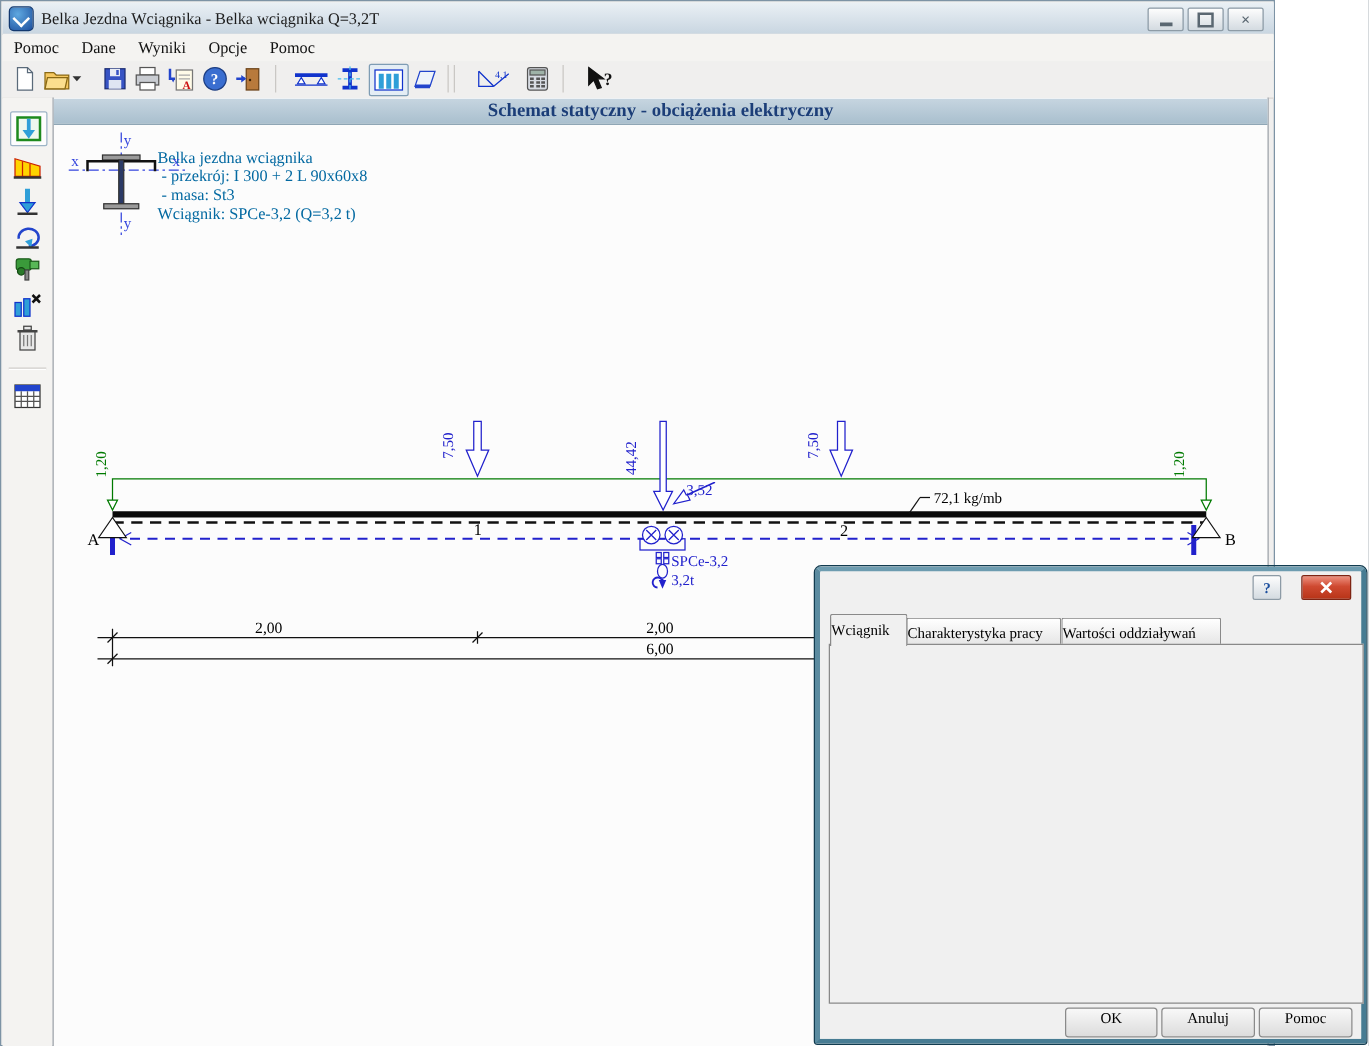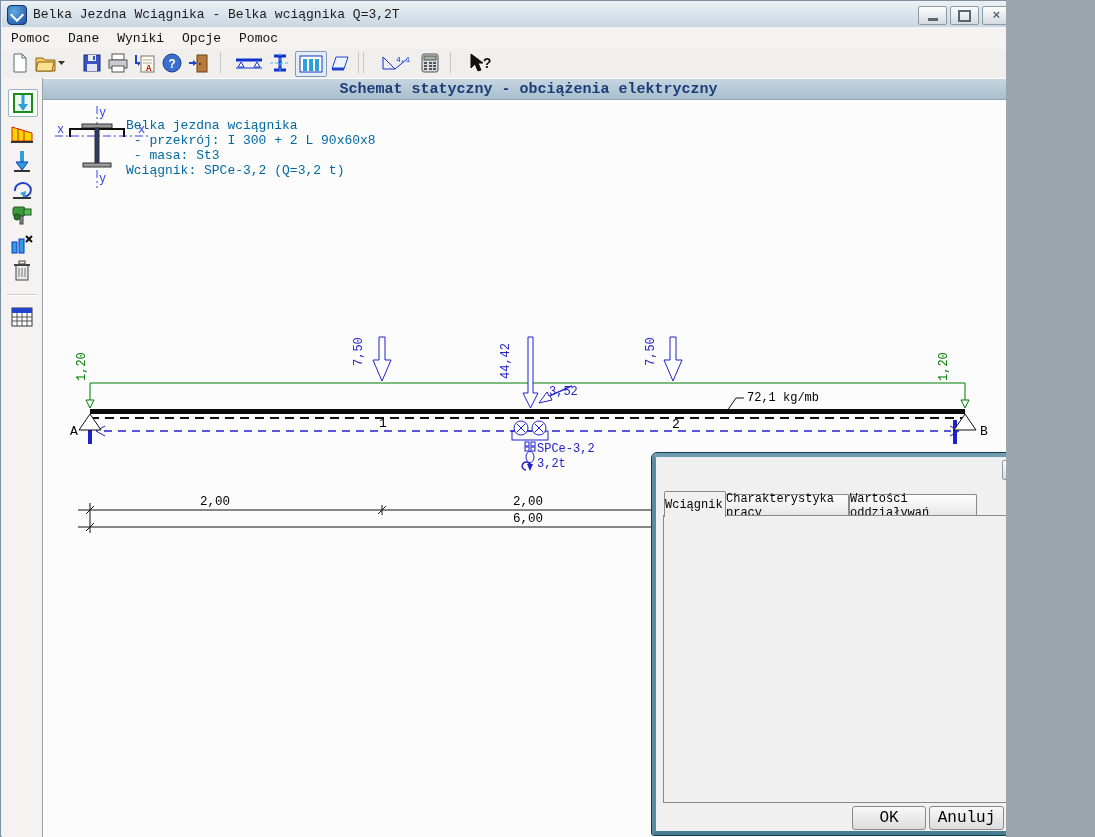--- a/index.html
+++ b/index.html
@@ -1,17 +1,17 @@
 <!DOCTYPE html>
 <html><head>
 <meta charset="utf-8">
 <style>
   html,body{margin:0;padding:0;background:#9aa5ad;}
-  #stage{position:relative;width:1006px;height:837px;background:#ffffff;
-    font-family:Liberation Mono, monospace;font-size:12px;color:#000;
+  #stage{position:relative;width:1095px;height:837px;background:#ffffff;
+    font-family:Liberation Serif, serif;font-size:12px;color:#000;
     overflow:hidden;}
   .abs{position:absolute;}
   
   #mainwin{left:0;top:0;width:1020px;height:837px;border:1px solid #7d93a5;
     background:#f0efee;box-sizing:border-box;}
   #titlebar{left:1px;top:1px;width:1017px;height:25px;
     background:linear-gradient(#eaf0f5,#c9d6e1);border-bottom:1px solid #a8b8c4;
     display:flex;align-items:center;}
   #appicon{width:18px;height:18px;margin:0 6px 0 5px;border-radius:4px;
     background:radial-gradient(circle at 35% 30%,#5fa8e0,#1c4f9e);border:1px solid #12386f;
@@ -93,21 +93,21 @@
     box-sizing:border-box;}
   .spin .up,.spin .dn{position:absolute;left:0;width:100%;height:50%;display:flex;align-items:center;justify-content:center;}
   .spin .up{top:0;border-bottom:1px solid #b9c2c9;}
   .spin .dn{bottom:0;}
   .spin i{width:0;height:0;border-left:3px solid transparent;border-right:3px solid transparent;}
   .spin .up i{border-bottom:4px solid #3a5a74;}
   .spin .dn i{border-top:4px solid #3a5a74;}
   .spin.dis .up i{border-bottom-color:#aab2b8;}
   .spin.dis .dn i{border-top-color:#aab2b8;}
   .btn{position:absolute;border:1px solid #8a8a8a;border-radius:3px;
-    background:linear-gradient(#f8f8f8,#dcdcdc);font-size:16px;display:flex;align-items:center;
+    background:linear-gradient(#f8f8f8,#dcdcdc);font-size:12px;display:flex;align-items:flex-start;
     justify-content:center;}
   .checkbox{position:absolute;width:13px;height:13px;background:#fff;border:1px solid #8a96a0;}
   #chk-label{position:absolute;font-size:12px;width:140px;line-height:14px;}
   .dis-edit{color:#9a9a9a;background:#fff;border-color:#b9bfc4;}
 </style>
 </head>
 <body>
 
 <div id="stage">
 

